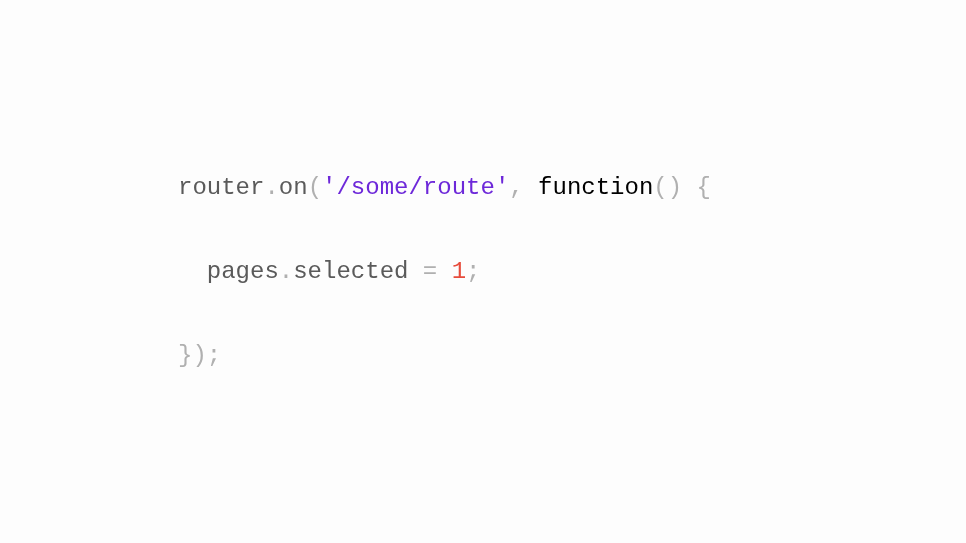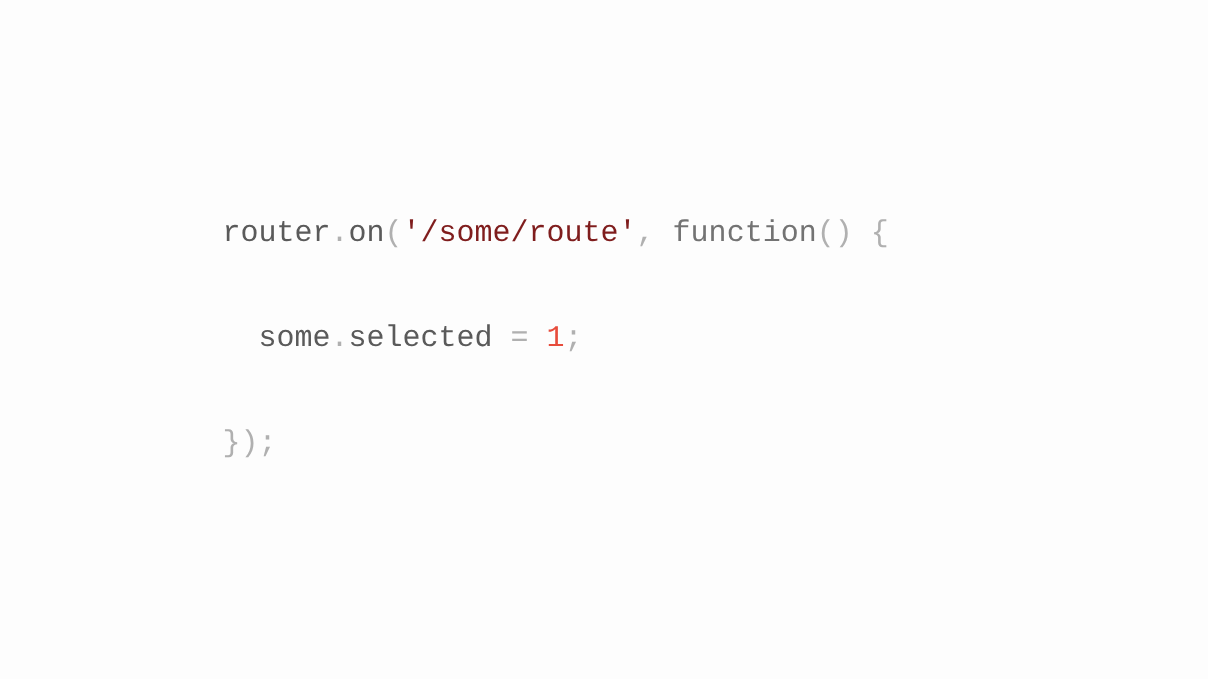--- a/index.html
+++ b/index.html
@@ -16,25 +16,25 @@
       line-height: 1.75;
       display: flex;
       align-items: center;
     }
     .code-block {
       padding-left: 178px;
       white-space: pre;
     }
     .tok-default { color: #5a5a5a; text-align: right; }
     .tok-punct { color: #b0b0b0; }
-    .tok-string { color: #7f1d1d; }
-    .tok-keyword { color: #737373; }
+    .tok-string { color: #6d28d9; }
+    .tok-keyword { color: #000000; }
     .tok-number { color: #e74c3c; }
     .indent { display: inline-block; width: 1.2em; }
   </style>
 </head>
 <body>
 
 <div class="code-block">
 <div><span class="tok-default">router</span><span class="tok-punct">.</span><span class="tok-default">on</span><span class="tok-punct">(</span><span class="tok-string">'/some/route'</span><span class="tok-punct">, </span><span class="tok-keyword">function</span><span class="tok-punct">()</span><span class="tok-punct"> {</span></div>
-<div><span class="indent"></span><span class="tok-default">some</span><span class="tok-punct">.</span><span class="tok-default">selected</span><span class="tok-punct"> = </span><span class="tok-number">1</span><span class="tok-punct">;</span></div>
+<div><span class="indent"></span><span class="tok-default">pages</span><span class="tok-punct">.</span><span class="tok-default">selected</span><span class="tok-punct"> = </span><span class="tok-number">1</span><span class="tok-punct">;</span></div>
 <div><span class="tok-punct">}</span><span class="tok-punct">)</span><span class="tok-punct">;</span></div>
 </div>
 
 </body></html>

